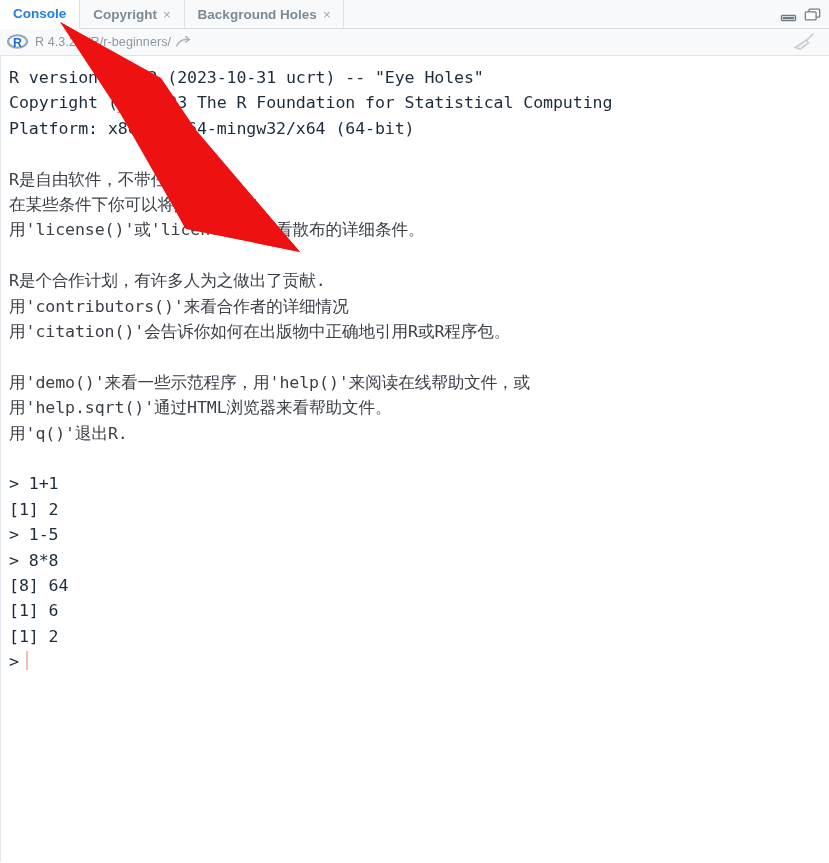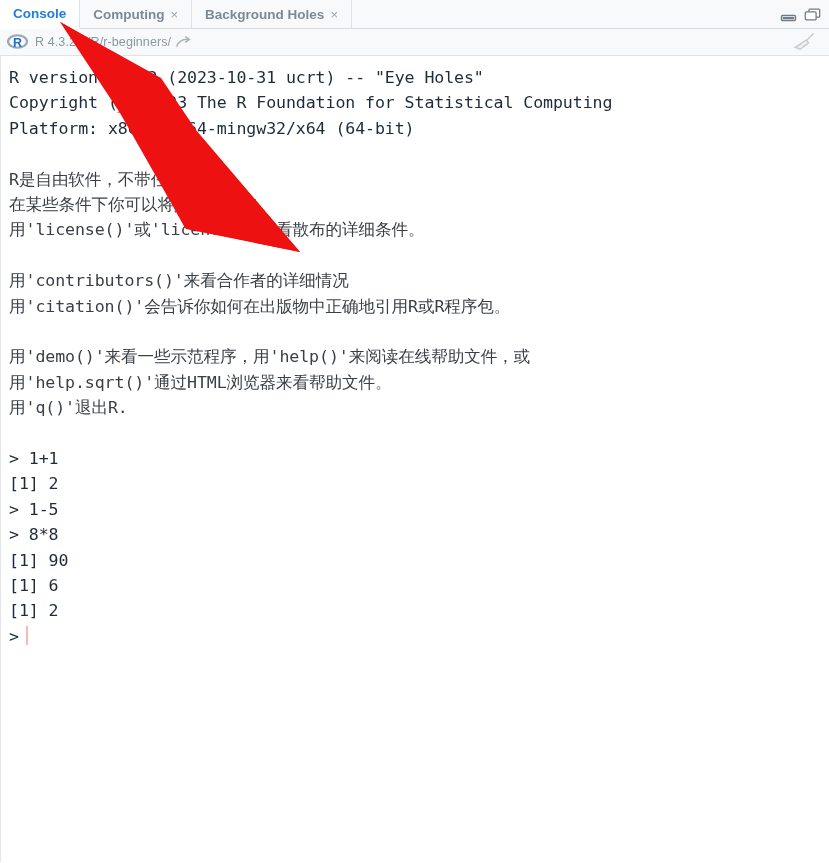--- a/index.html
+++ b/index.html
@@ -157,21 +157,21 @@
 
 <div id="app">
 
   <div class="tabbar">
 
     <div class="tab active">
       <span>Console</span>
     </div>
 
     <div class="tab">
-      <span>Computing</span>
+      <span>Copyright</span>
       <span class="close-x">×</span>
     </div>
 
     <div class="tab">
       <span>Background Holes</span>
       <span class="close-x">×</span>
     </div>
 
     <div class="tabbar-filler">
       <div class="win-btn">
@@ -213,32 +213,33 @@
   <div class="console">
     <div id="console-lines">
         <div class="line">R version 4.3.2 (2023-10-31 ucrt) -- "Eye Holes"</div>
         <div class="line">Copyright (C) 2023 The R Foundation for Statistical Computing</div>
         <div class="line">Platform: x86_64-w64-mingw32/x64 (64-bit)</div>
         <div class="line blank"></div>
         <div class="line cn">R是自由软件，不带任何担保。</div>
         <div class="line cn">在某些条件下你可以将其自由散布。</div>
         <div class="line cn">用'license()'或'licence()'来看散布的详细条件。</div>
         <div class="line blank"></div>
+        <div class="line cn">R是个合作计划，有许多人为之做出了贡献.</div>
         <div class="line cn">用'contributors()'来看合作者的详细情况</div>
         <div class="line cn">用'citation()'会告诉你如何在出版物中正确地引用R或R程序包。</div>
         <div class="line blank"></div>
         <div class="line cn">用'demo()'来看一些示范程序，用'help()'来阅读在线帮助文件，或</div>
         <div class="line cn">用'help.sqrt()'通过HTML浏览器来看帮助文件。</div>
         <div class="line cn">用'q()'退出R.</div>
         <div class="line blank"></div>
         <div class="line">&gt; 1+1</div>
         <div class="line">[1] 2</div>
         <div class="line">&gt; 1-5</div>
         <div class="line">&gt; 8*8</div>
-        <div class="line">[1] 90</div>
+        <div class="line">[8] 64</div>
         <div class="line">[1] 6</div>
         <div class="line">[1] 2</div>
       </div>
     <div class="line"><span>&gt;</span><span class="cursor"></span></div>
   </div>
 
   <svg class="annot-arrow" viewBox="0 0 829 863">
     <polygon points="60,22 152,106 122,112 185,228 300,252 212,150 189,127 159,80" fill="#ee1111"></polygon>
     <polygon points="60,22 151,105 117,113 160,79" fill="#ee1111"></polygon>
     <polygon points="60,22 161,78 196,130 300,252 186,229 120,113" fill="#ee1111"></polygon>

